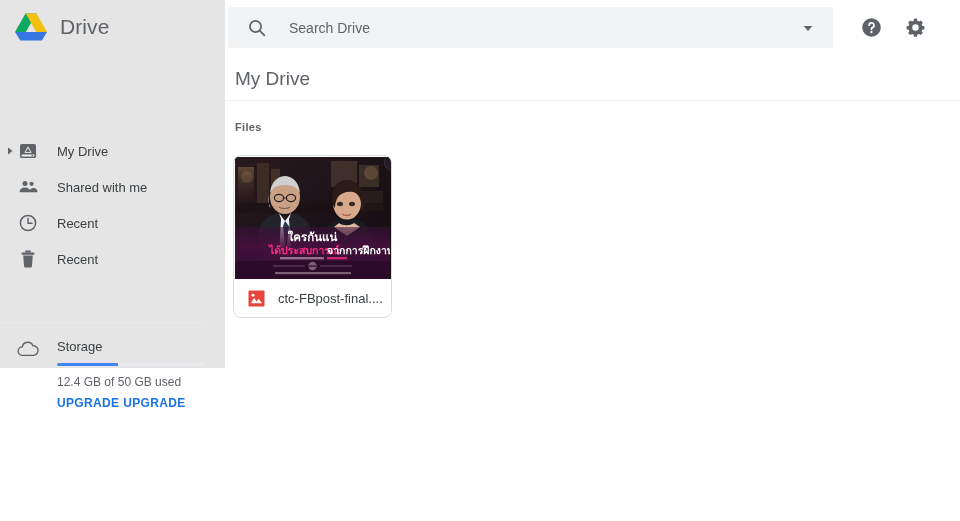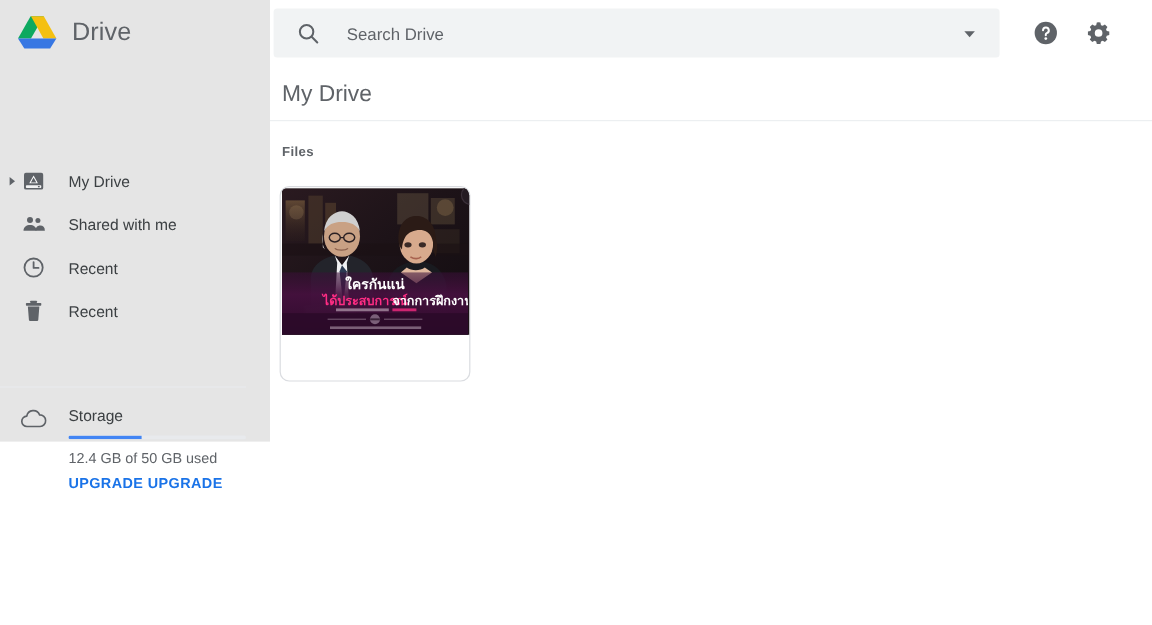--- a/index.html
+++ b/index.html
@@ -470,16 +470,24 @@
             <circle cx="77.5" cy="109" r="4.2" fill="#7a5f78"></circle>
             <rect x="73.5" y="108.3" width="8" height="1.6" fill="#3a2338"></rect>
             <line x1="38" y1="109" x2="70" y2="109" stroke="#8a6f88" stroke-width="0.7"></line>
             <line x1="85" y1="109" x2="117" y2="109" stroke="#8a6f88" stroke-width="0.7"></line>
             <rect x="40" y="115" width="76" height="2.2" fill="#c9b3c6" opacity=".5"></rect>
           </g>
         </svg>
         <div class="thumb-badge"></div>
       </div>
 
+      <div class="file-row">
+        <svg class="file-type-icon" viewBox="0 0 17 17">
+          <rect x="0.5" y="0.5" width="16" height="16" rx="1" fill="#e8453c"></rect>
+          <path d="M2.8 13.2l3.4-5.2 2.4 3.4 2-2.6 3.6 4.4z" fill="#ffffff"></path>
+          <circle cx="5" cy="5.2" r="1.5" fill="#ffffff"></circle>
+        </svg>
+        <span class="file-name">ctc-FBpost-final....</span>
+      </div>
     </div>
   </div>
 
 </div>
 
 </body></html>

